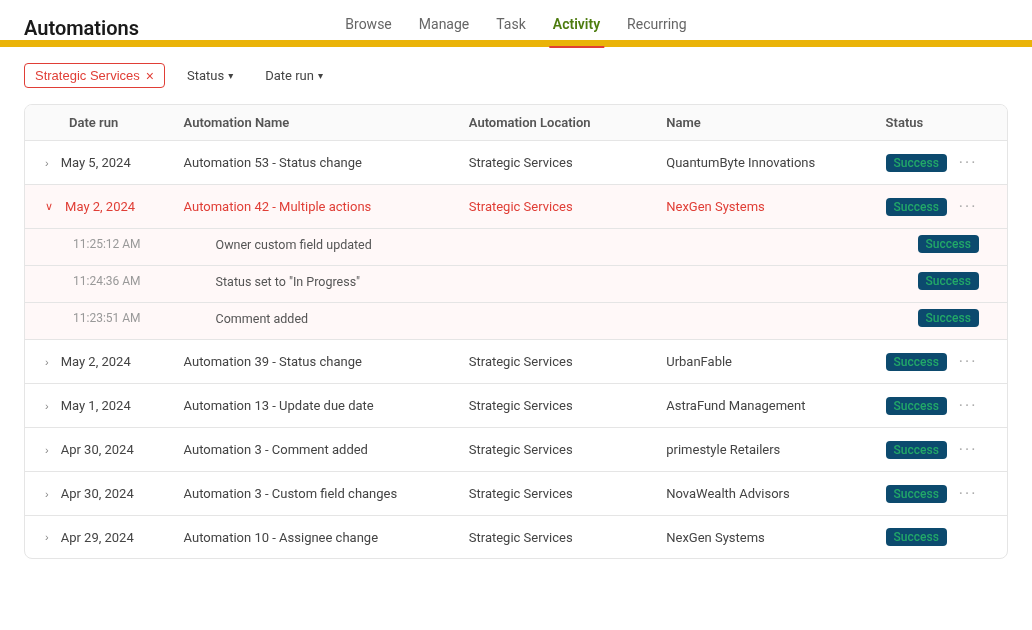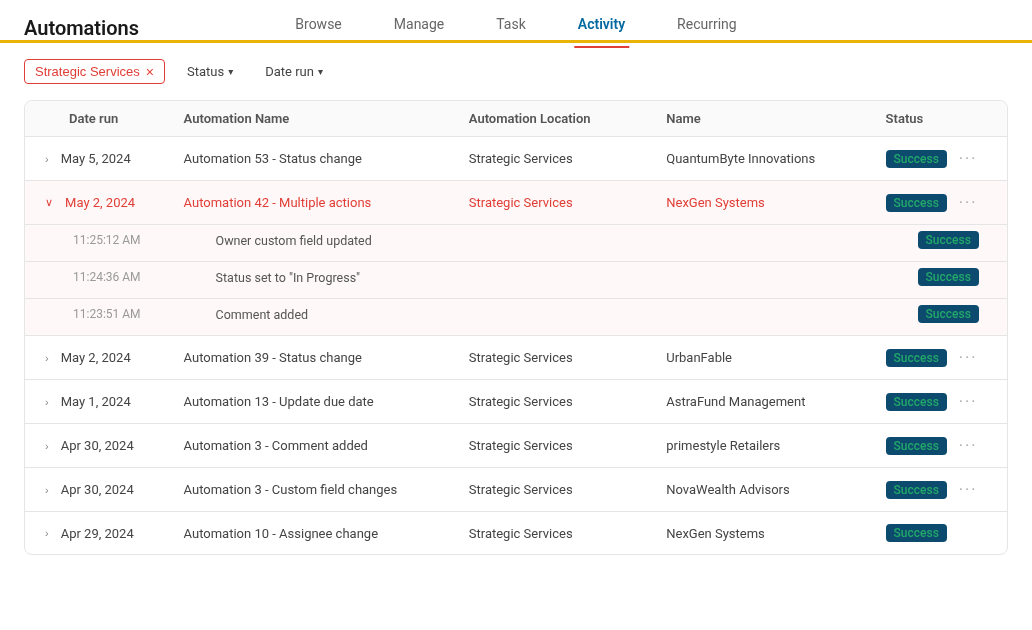--- a/index.html
+++ b/index.html
@@ -15,51 +15,51 @@
       min-height: 630px;
       background: #fff;
       padding: 0;
     }
 
     
     .header {
       display: flex;
       align-items: center;
       padding: 16px 24px 0 24px;
-      border-bottom: 3px solid #eab308;
+      border-bottom: 7px solid #eab308;
       position: relative;
     }
 
     .header-title {
       font-size: 20px;
       font-weight: 600;
       color: #1a1a1a;
       margin-right: auto;
     }
 
     .nav-tabs {
       display: flex;
-      gap: 44px;
+      gap: 19px;
       position: absolute;
       left: 50%;
       transform: translateX(-50%);
       text-align: center;
     }
 
     .nav-tab {
       padding: 8px 4px 14px 4px;
       font-size: 14px;
       color: #666;
       cursor: pointer;
       border-bottom: 2px solid transparent;
       text-decoration: none;
     }
 
     .nav-tab.active {
-      color: #0369a1;
+      color: #4d7c0f;
       font-weight: 600;
       border-bottom: 2px solid #e03e36;
     }
 
     
     .filter-bar {
       display: flex;
       align-items: center;
       gap: 12px;
       padding: 16px 24px;

